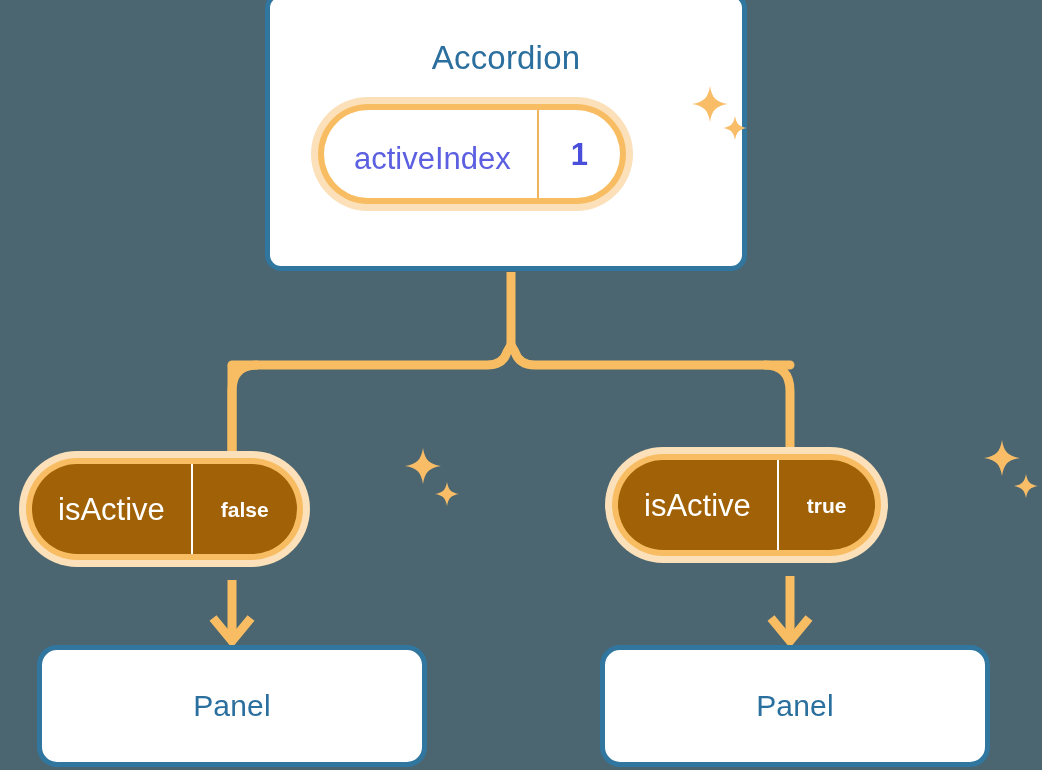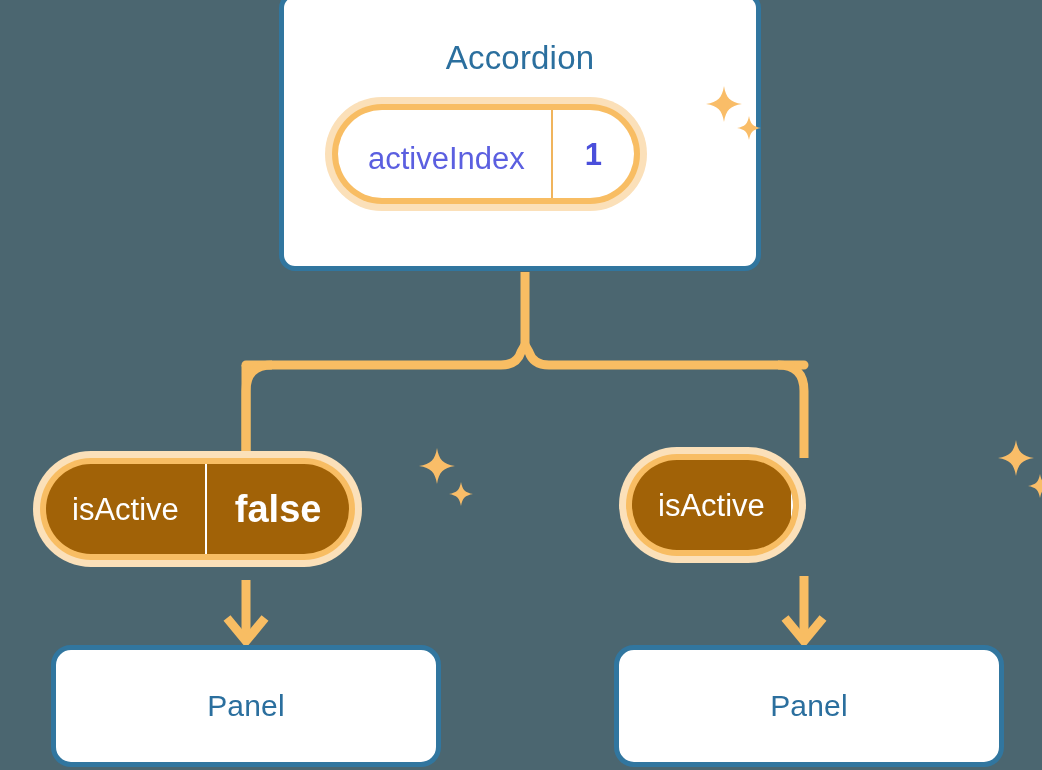--- a/index.html
+++ b/index.html
@@ -11,21 +11,20 @@
     height: 770px;
     background: #4b6670;
     font-family: "Liberation Sans", sans-serif;
     overflow: hidden;
   }
 
   #stage {
     position: relative;
     width: 840px;
     height: 770px;
-    margin-left: 14px;
   }
 
   
   #connectors {
     position: absolute;
     left: 0; top: 0;
     width: 1042px;
     height: 770px;
     pointer-events: none;
   }
@@ -137,21 +136,21 @@
   .pill-filled .pill-body { background: #a16207; }
   .pill-filled .pill-key {
     color: #ffffff;
     font-size: 31px;
     padding: 0 26px;
     height: 90px;
     border-right: 2px solid #ffffff;
   }
   .pill-filled .pill-val {
     color: #ffffff;
-    font-size: 38px;
+    font-size: 21px;
     font-weight: 700;
     padding: 0 28px;
     height: 90px;
   }
 
   #pill-is-active-false { left: 19px;  top: 451px; }
   #pill-is-active-true  { left: 605px; top: 447px; }
 
   
   .sparkles {
@@ -230,20 +229,21 @@
 
   <div class="card panel-card" id="panel-left">
     <div class="card-title">Panel</div>
   </div>
 
   <div class="pill-wrap pill-filled" id="pill-is-active-true">
     <div class="pill">
       <div class="pill-ring">
         <div class="pill-body">
           <div class="pill-cell pill-key">isActive</div>
+          <div class="pill-cell pill-val">true</div>
         </div>
       </div>
     </div>
   </div>
 
   <svg class="sparkles" id="sparkles-right-pill" width="70" height="90" viewBox="0 0 70 90">
     <path d="M22 8 C24 20 28 24 40 26 C28 28 24 32 22 44 C20 32 16 28 4 26 C16 24 20 20 22 8 Z" fill="#f9bd68"></path>
     <path d="M46 42 C47.5 50 50 52.5 58 54 C50 55.5 47.5 58 46 66 C44.5 58 42 55.5 34 54 C42 52.5 44.5 50 46 42 Z" fill="#f9bd68"></path>
   </svg>
 

